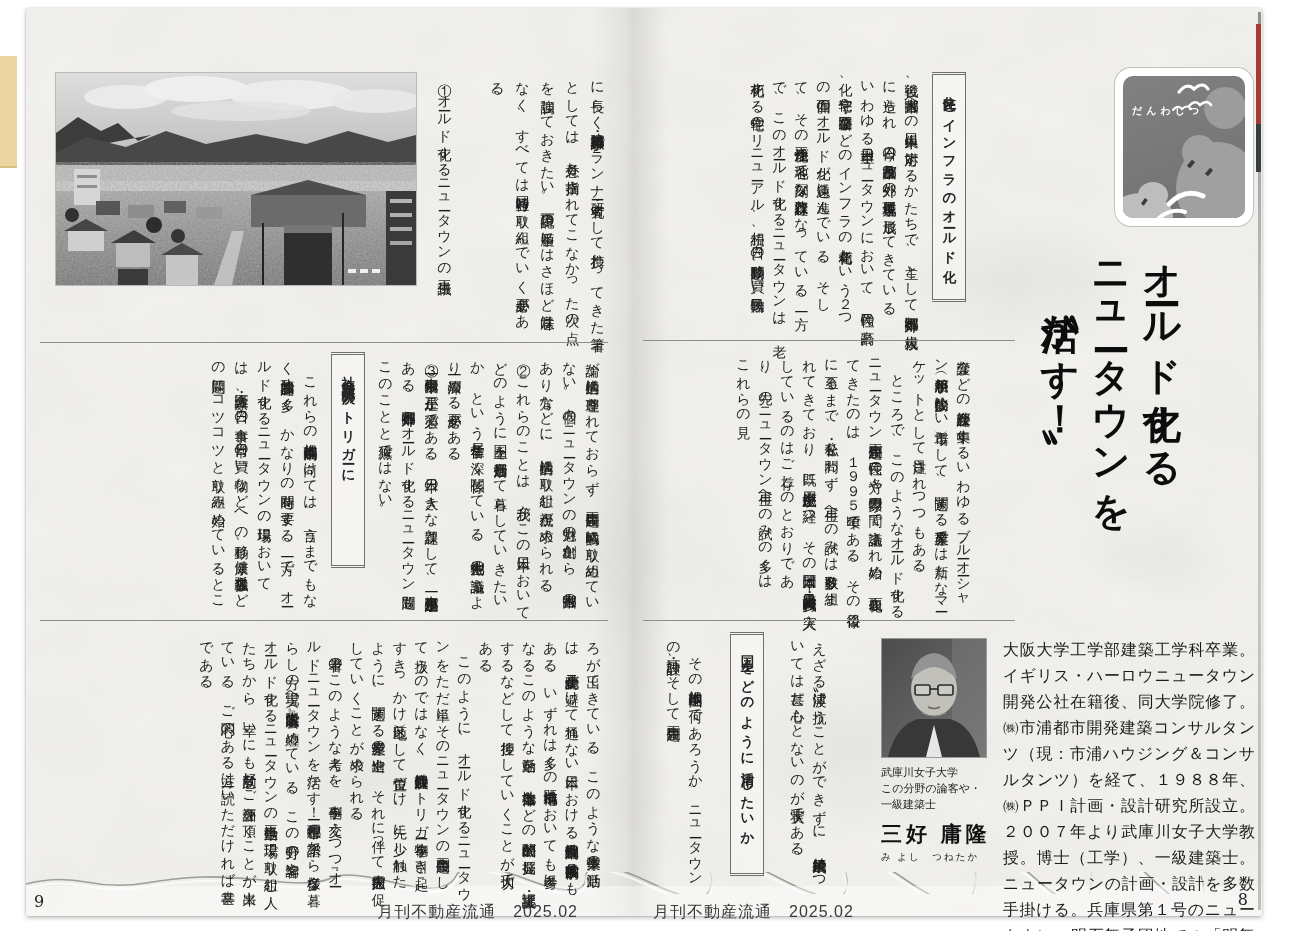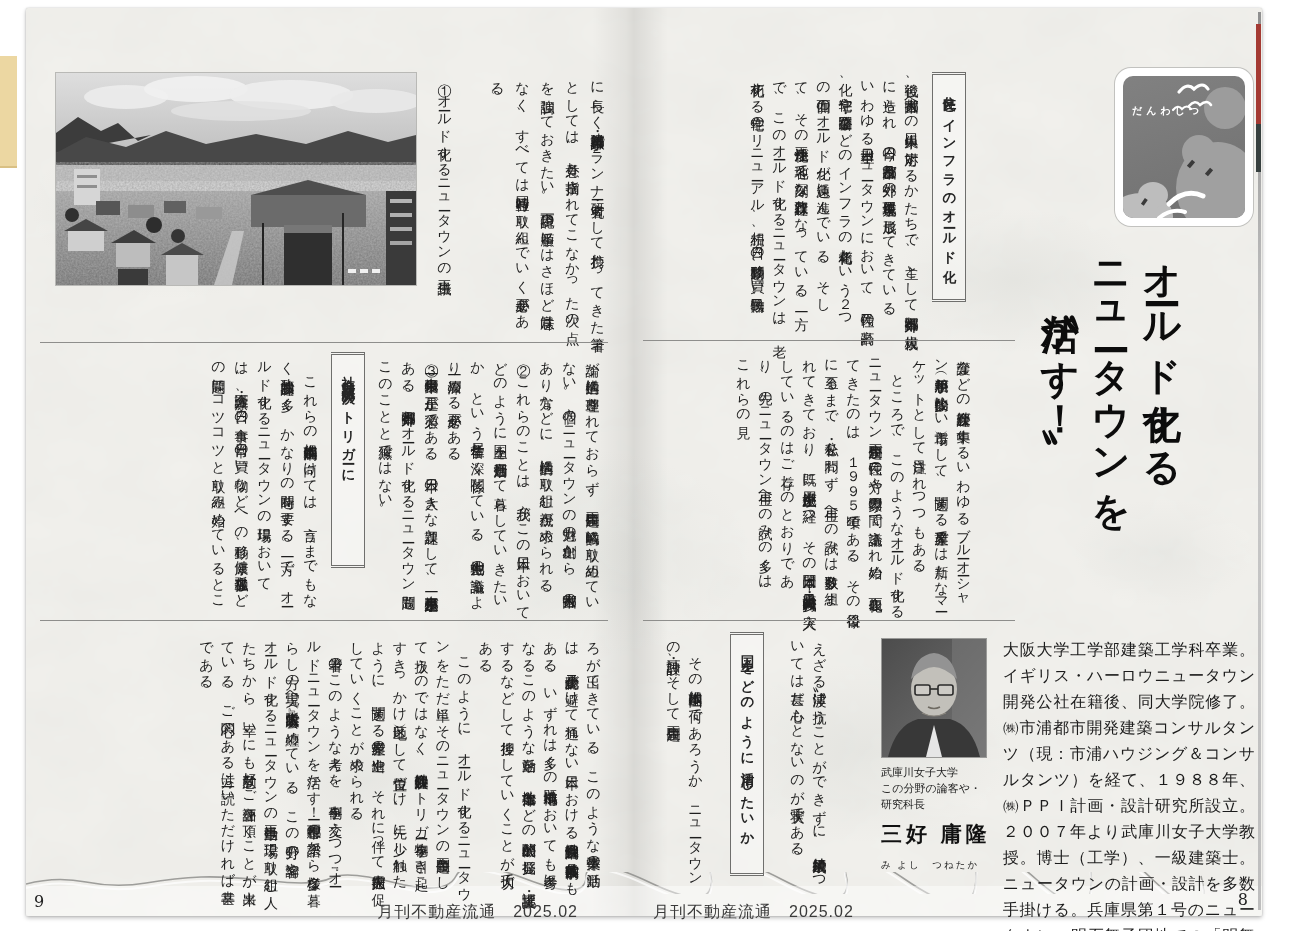--- a/index.html
+++ b/index.html
@@ -77,21 +77,21 @@
   .logo-title{position:absolute;left:5px;top:40px;color:#fff;font-size:37px;font-weight:bold;letter-spacing:2px;}
   .headline{position:absolute;top:178px;right:68px;writing-mode:vertical-rl;font-family:"Liberation Sans",sans-serif;font-weight:900;font-size:38px;line-height:51px;letter-spacing:2px;color:#0c0c0c;}
   .hl-quote{padding-top:46px;}
 
   
   .author-box{flex:0 0 374px;display:flex;gap:12px;padding-top:6px;box-sizing:border-box;}
   .author-left{flex:0 0 106px;}
   .author-photo{display:block;border:1px solid #9a9a98;}
   .author-affil{font-size:11px;line-height:16px;color:#222;margin-top:6px;}
   .author-name{font-size:21px;font-weight:bold;letter-spacing:4px;color:#111;margin-top:8px;white-space:nowrap;}
-  .author-kana{font-size:9.5px;letter-spacing:2px;color:#222;margin-top:11px;white-space:nowrap;}
+  .author-kana{font-size:9.5px;letter-spacing:2px;color:#222;margin-top:3px;white-space:nowrap;}
   .author-bio{flex:1;font-size:16px;line-height:26px;color:#1c1c1c;text-align:justify;font-family:Liberation Mono, monospace;}
 
   
   .footer{position:absolute;top:842px;font-size:16px;color:#3a3a3a;letter-spacing:1px;}
   .lp-footer{right:30px;}
   .rp-footer{left:10px;}
   .pagenum{position:absolute;font-family:"DejaVu Serif",serif;font-size:16px;color:#222;}
   .pn-left{left:8px;top:884px;}
   .pn-right{right:14px;top:882px;}
 </style>
@@ -284,21 +284,21 @@
               <path d="M29 40 Q33 16 52 14 Q71 16 75 40 Q62 28 52 28 Q42 28 29 40 Z" fill="#939393"></path>
               <rect x="33" y="46" width="15" height="10" rx="2" fill="rgba(255,255,255,.18)" stroke="#2a2a2a" stroke-width="1.6"></rect>
               <rect x="56" y="46" width="15" height="10" rx="2" fill="rgba(255,255,255,.18)" stroke="#2a2a2a" stroke-width="1.6"></rect>
               <line x1="48" y1="50" x2="56" y2="50" stroke="#2a2a2a" stroke-width="1.6"></line>
               <path d="M46 68 Q52 71 58 68" stroke="#6e6a62" stroke-width="1.6" fill="none"></path>
               <path d="M40 74 Q52 80 64 74" stroke="#8a867e" stroke-width="1.2" fill="none"></path>
             </svg>
             <div class="author-affil">
               <div>武庫川女子大学</div>
               <div>この分野の論客や・</div>
-              <div>研究科長</div>
+              <div>一級建築士</div>
             </div>
             <div class="author-name">三好 庸隆</div>
             <div class="author-kana">み よし　つねたか</div>
           </div>
           <div class="author-bio">大阪大学工学部建築工学科卒業。イギリス・ハーロウニュータウン開発公社在籍後、同大学院修了。㈱市浦都市開発建築コンサルタンツ（現：市浦ハウジング＆コンサルタンツ）を経て、１９８８年、㈱ＰＰＩ計画・設計研究所設立。２００７年より武庫川女子大学教授。博士（工学）、一級建築士。ニュータウンの計画・設計を多数手掛ける。兵庫県第１号のニュータウン、明石舞子団地での「明舞団地再生アイディアコンペ」最優秀賞（０６年）、明舞団地中央センター「コムボックス明舞」設計（１３年）「団地再編ＣＯＭＰＥＴＩＴＩＯＮ２０１３」で河内長野市長賞など。</div>
         </div>
       </div>
 
       <div class="footer rp-footer">月刊不動産流通　2025.02</div>
     </div>

